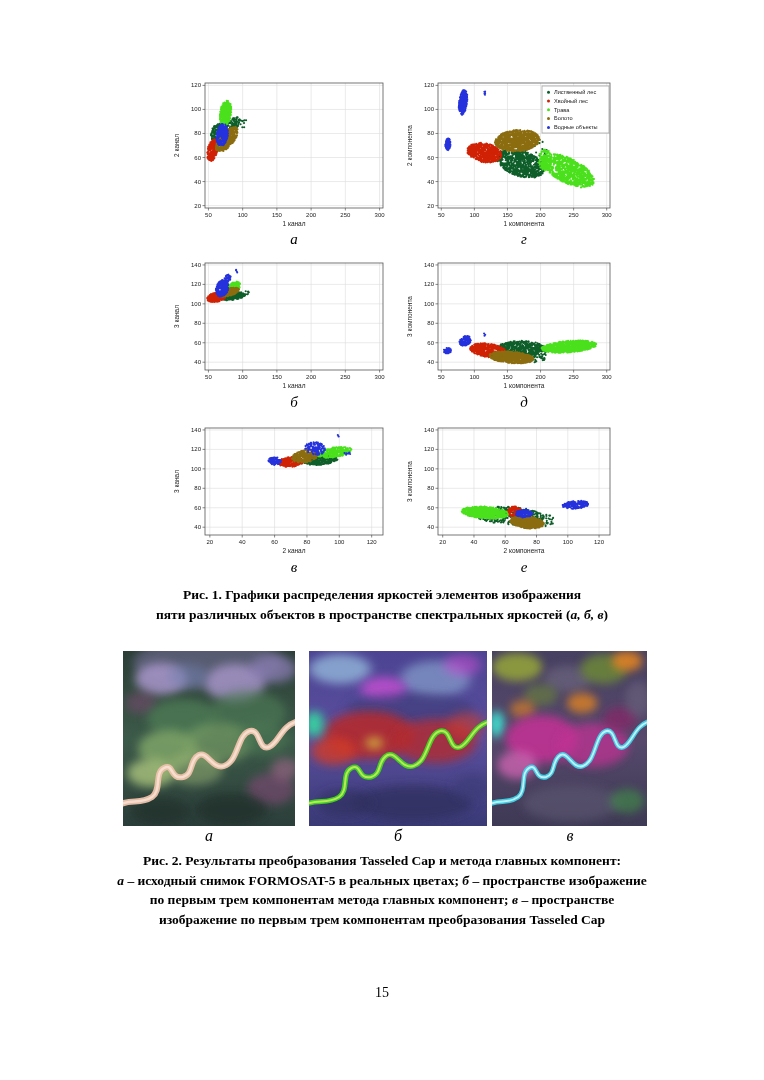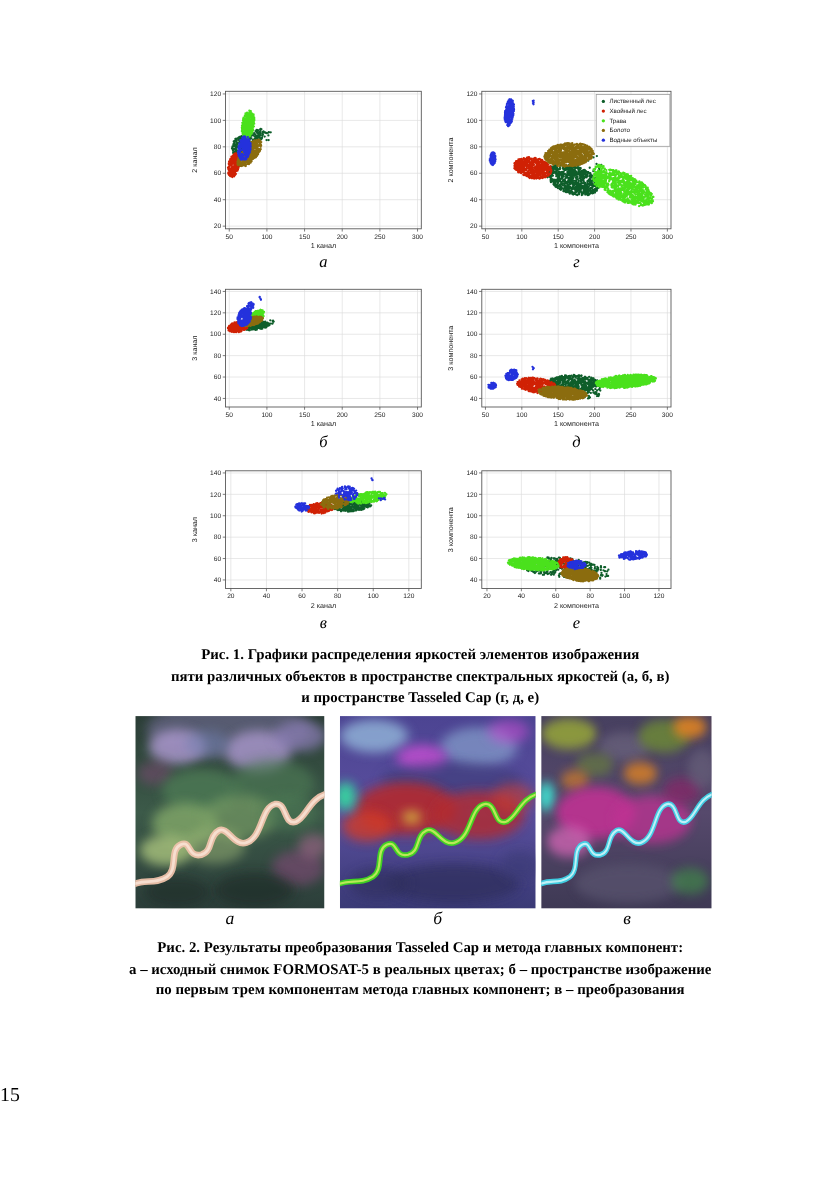--- a/index.html
+++ b/index.html
@@ -21,33 +21,33 @@
   }
   .L0{left:279px;top:230px;} .L1{left:509px;top:230px;}
   .L2{left:279px;top:393px;} .L3{left:509px;top:393px;}
   .L4{left:279px;top:558px;} .L5{left:509px;top:558px;}
   .caption{
     position:absolute;left:40px;width:684px;text-align:center;
     font-weight:bold;font-size:13.5px;line-height:19.5px;
   }
   .cap1{top:585px;}
   .cap2{top:851px;text-align:center;}
-  .caption .it{}
+  .caption .it{font-style:italic;}
   .sat{position:absolute;top:651px;height:175px;}
   .s0{left:123px;width:172px;}
   .s1{left:309px;width:178px;}
   .s2{left:492px;width:155px;}
   .img-letter{
     position:absolute;top:826px;width:30px;text-align:center;
     font-style:italic;font-size:16px;line-height:20px;
   }
   .M0{left:194px;} .M1{left:383px;} .M2{left:555px;}
   .page-number{
-    position:absolute;left:0;top:985px;width:764px;text-align:left;
-    font-size:18px;
+    position:absolute;left:0;top:985px;width:764px;text-align:center;
+    font-size:14px;
   }
   svg{display:block;}
 </style>
 </head>
 <body>
 
 <div class="page">
 
   <div class="plot p0">
       <svg width="230" height="160" viewBox="0 0 230 160">
@@ -408,21 +408,20 @@
   <div class="plot-letter L0">а</div>
   <div class="plot-letter L1">г</div>
   <div class="plot-letter L2">б</div>
   <div class="plot-letter L3">д</div>
   <div class="plot-letter L4">в</div>
   <div class="plot-letter L5">е</div>
 
   <div class="caption cap1">
       <div><span>Рис. 1. Графики распределения яркостей элементов изображения</span></div>
       <div><span>пяти различных объектов в пространстве спектральных яркостей (</span><span class="it">а, б, в</span><span>)</span></div>
-      <div><span>и пространстве Tasseled Cap (</span><span class="it">г, д, е</span><span>)</span></div>
     </div>
 
   <div class="sat s0">
       <svg width="172" height="175" viewBox="0 0 172 175" preserveAspectRatio="none">
         <defs>
           <linearGradient id="bg0" x1="0" y1="0" x2="0" y2="1">
             <stop offset="0%" stop-color="#2b3d36"></stop>
             <stop offset="50%" stop-color="#3c5a49"></stop>
             <stop offset="100%" stop-color="#2c3e3a"></stop>
           </linearGradient>
@@ -522,17 +521,18 @@
       </svg>
     </div>
 
   <div class="img-letter M0">а</div>
   <div class="img-letter M1">б</div>
   <div class="img-letter M2">в</div>
 
   <div class="caption cap2">
       <div><span>Рис. 2. Результаты преобразования Tasseled Cap и метода главных компонент:</span></div>
       <div><span class="it">а</span><span> – исходный снимок FORMOSAT-5 в реальных цветах; </span><span class="it">б</span><span> – пространстве изображение</span></div>
-      <div><span>по первым трем компонентам метода главных компонент; </span><span class="it">в</span><span> – преобразования</span></div>
+      <div><span>по первым трем компонентам метода главных компонент; </span><span class="it">в</span><span> – пространстве</span></div>
+      <div><span>изображение по первым трем компонентам преобразования Tasseled Cap</span></div>
     </div>
 
   <div class="page-number">15</div>
 </div>
 
 </body></html>

